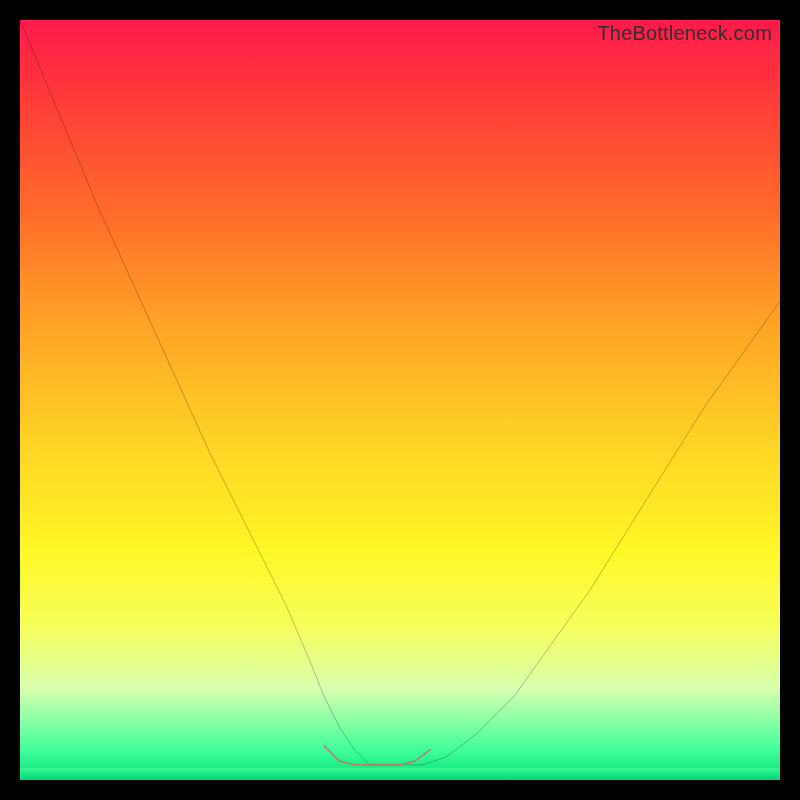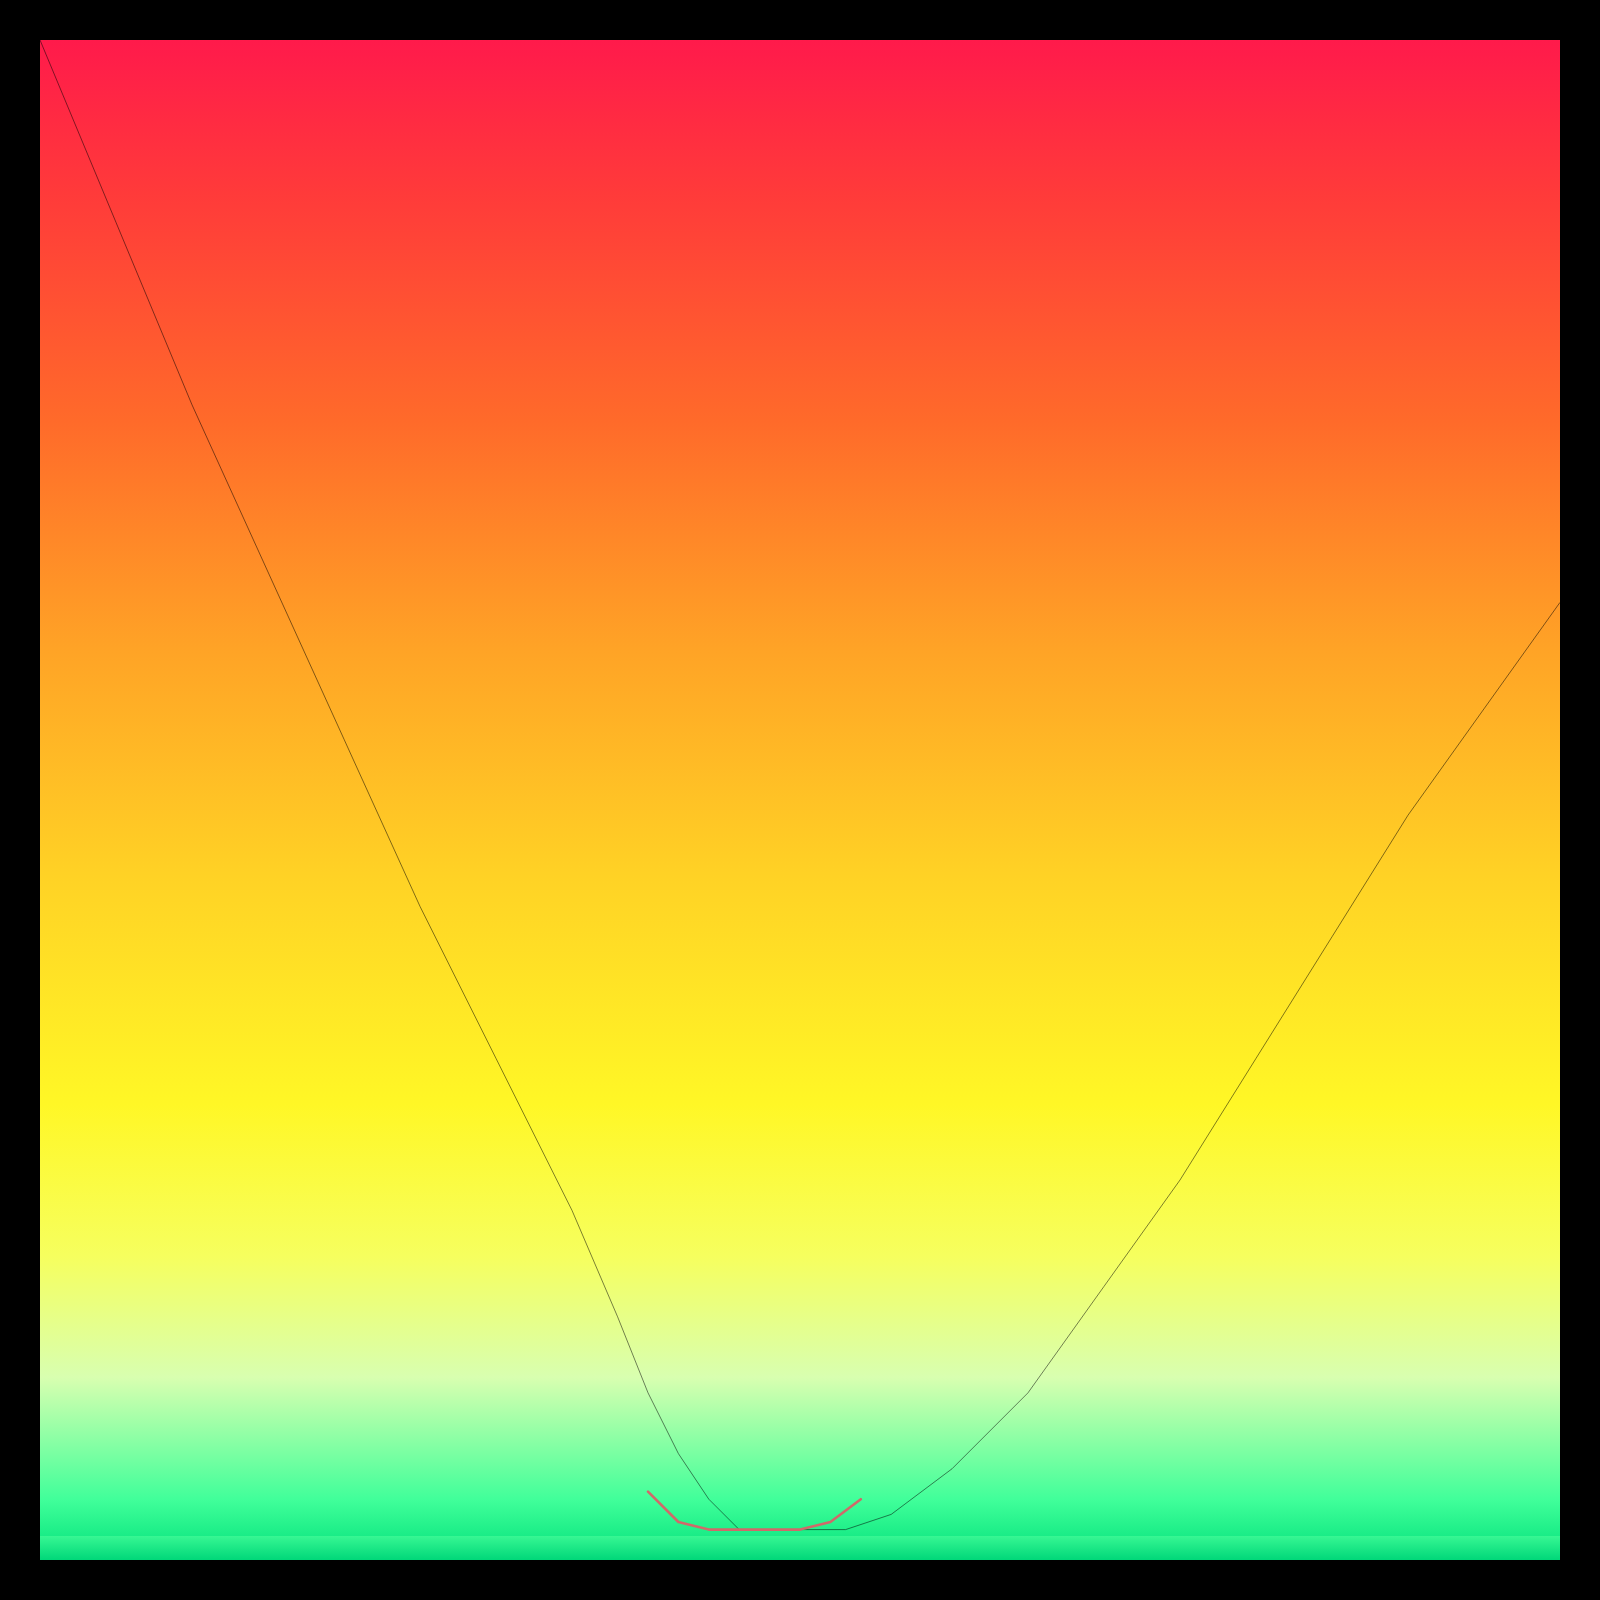--- a/index.html
+++ b/index.html
@@ -57,18 +57,19 @@
     height: 12px;
     background: linear-gradient(to bottom, #37f793 0%, #00d779 100%);
   }
 </style>
 </head>
 <body>
 
 <div class="frame">
   <div class="plot">
     <div class="bottom-band"></div>
+    <div class="watermark">TheBottleneck.com</div>
     <svg class="curve" viewBox="0 0 100 100" preserveAspectRatio="none">
       <path d="M0.00 0.00 L5.00 12.00 L10.00 24.00 L15.00 35.00 L20.00 46.00 L25.00 57.00 L30.00 67.00 L35.00 77.00 L38.00 84.00 L40.00 89.00 L42.00 93.00 L44.00 96.00 L46.00 98.00 L48.00 98.00 L50.00 98.00 L53.00 98.00 L56.00 97.00 L60.00 94.00 L65.00 89.00 L70.00 82.00 L75.00 75.00 L80.00 67.00 L85.00 59.00 L90.00 51.00 L95.00 44.00 L100.00 37.00" fill="none" stroke="#000000" stroke-width="0.25" vector-effect="non-scaling-stroke"></path>
       <path d="M40.00 95.50 L42.00 97.50 L44.00 98.00 L46.00 98.00 L48.00 98.00 L50.00 98.00 L52.00 97.50 L54.00 96.00" fill="none" stroke="#d06a6a" stroke-width="1.3" stroke-linecap="round" stroke-linejoin="round" vector-effect="non-scaling-stroke"></path>
     </svg>
   </div>
 </div>
 
 </body></html>

